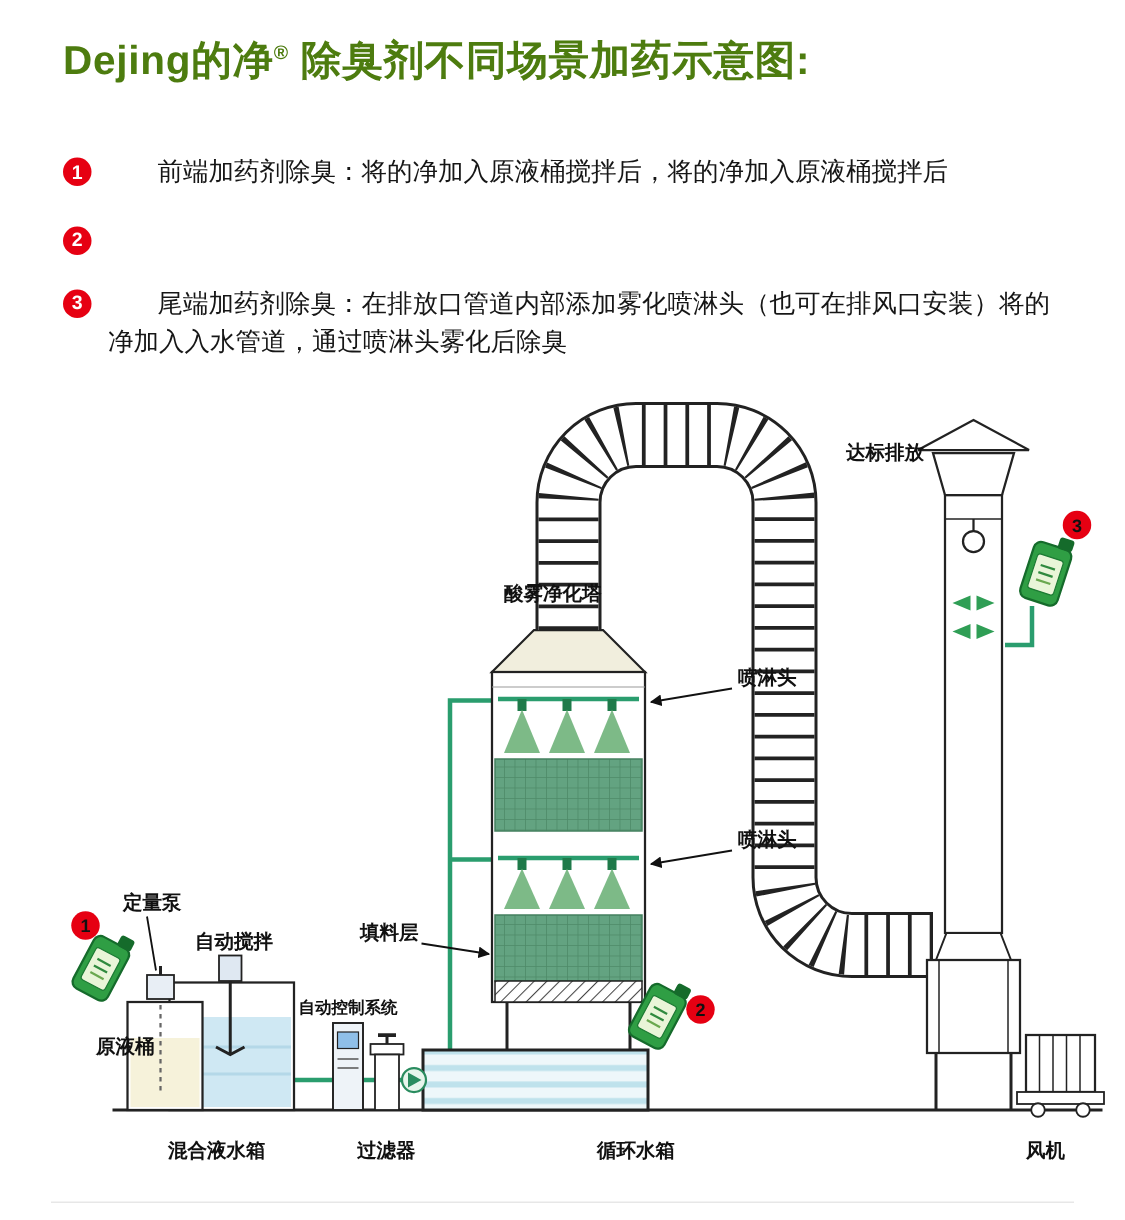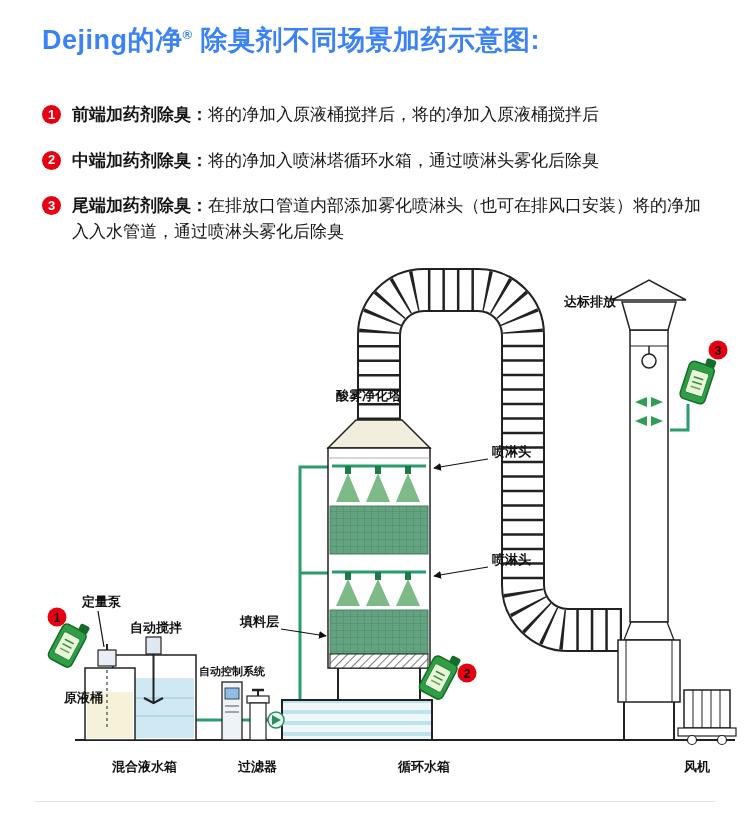--- a/index.html
+++ b/index.html
@@ -1,48 +1,47 @@
 <!DOCTYPE html>
 <html><head>
 <meta charset="utf-8">
 <style>
   html,body{margin:0;padding:0;background:#fff;}
   .page{position:relative;width:750px;height:813px;background:#fff;overflow:hidden;
         font-family:"Liberation Sans","DejaVu Sans",sans-serif;}
   .title{position:absolute;left:42px;top:22px;font-size:27px;font-weight:bold;
-         color:#3b82f6;letter-spacing:.5px;white-space:nowrap;}
+         color:#4d7c0f;letter-spacing:.5px;white-space:nowrap;}
   .title .reg{font-size:13px;vertical-align:super;}
   .legend{position:absolute;left:42px;top:102px;width:672px;display:flex;
           flex-direction:column;gap:20px;}
   .legend-item{display:flex;gap:11px;font-size:17px;line-height:1.5;color:#161616;}
   .badge{flex:0 0 auto;width:19px;height:19px;border-radius:50%;background:#e60012;
          color:#fff;font-size:13px;font-weight:bold;display:flex;align-items:center;
          justify-content:center;margin-top:3px;}
-  .lead{font-weight:bold;}
+  .lead{font-weight:normal;margin-left:33px;}
   svg.diagram{position:absolute;left:0;top:0;}
   svg text{font-family:"Liberation Sans","DejaVu Sans",sans-serif;font-weight:600;fill:#111;}
   .footer-rule{position:absolute;left:34px;top:801px;width:682px;height:1px;background:#e7e7e7;}
 </style>
 </head>
 <body>
 
 <div class="page">
 
   <div class="title">
     <span>Dejing的净</span><span class="reg">®</span><span> 除臭剂不同场景加药示意图:</span>
   </div>
 
   <div class="legend">
     <div class="legend-item">
       <span class="badge">1</span>
       <span><span class="lead">前端加药剂除臭：</span><span>将的净加入原液桶搅拌后，将的净加入原液桶搅拌后</span></span>
     </div>
     <div class="legend-item">
       <span class="badge">2</span>
-      <span><span class="lead">中端加药剂除臭：</span><span>将的净加入喷淋塔循环水箱，通过喷淋头雾化后除臭</span></span>
     </div>
     <div class="legend-item">
       <span class="badge">3</span>
       <span><span class="lead">尾端加药剂除臭：</span><span>在排放口管道内部添加雾化喷淋头（也可在排风口安装）将的净加入入水管道，通过喷淋头雾化后除臭</span></span>
     </div>
   </div>
 
   <svg class="diagram" width="750" height="813" viewBox="0 0 750 813">
     <defs>
       <pattern id="pat-grid" width="7" height="7" patternUnits="userSpaceOnUse">

